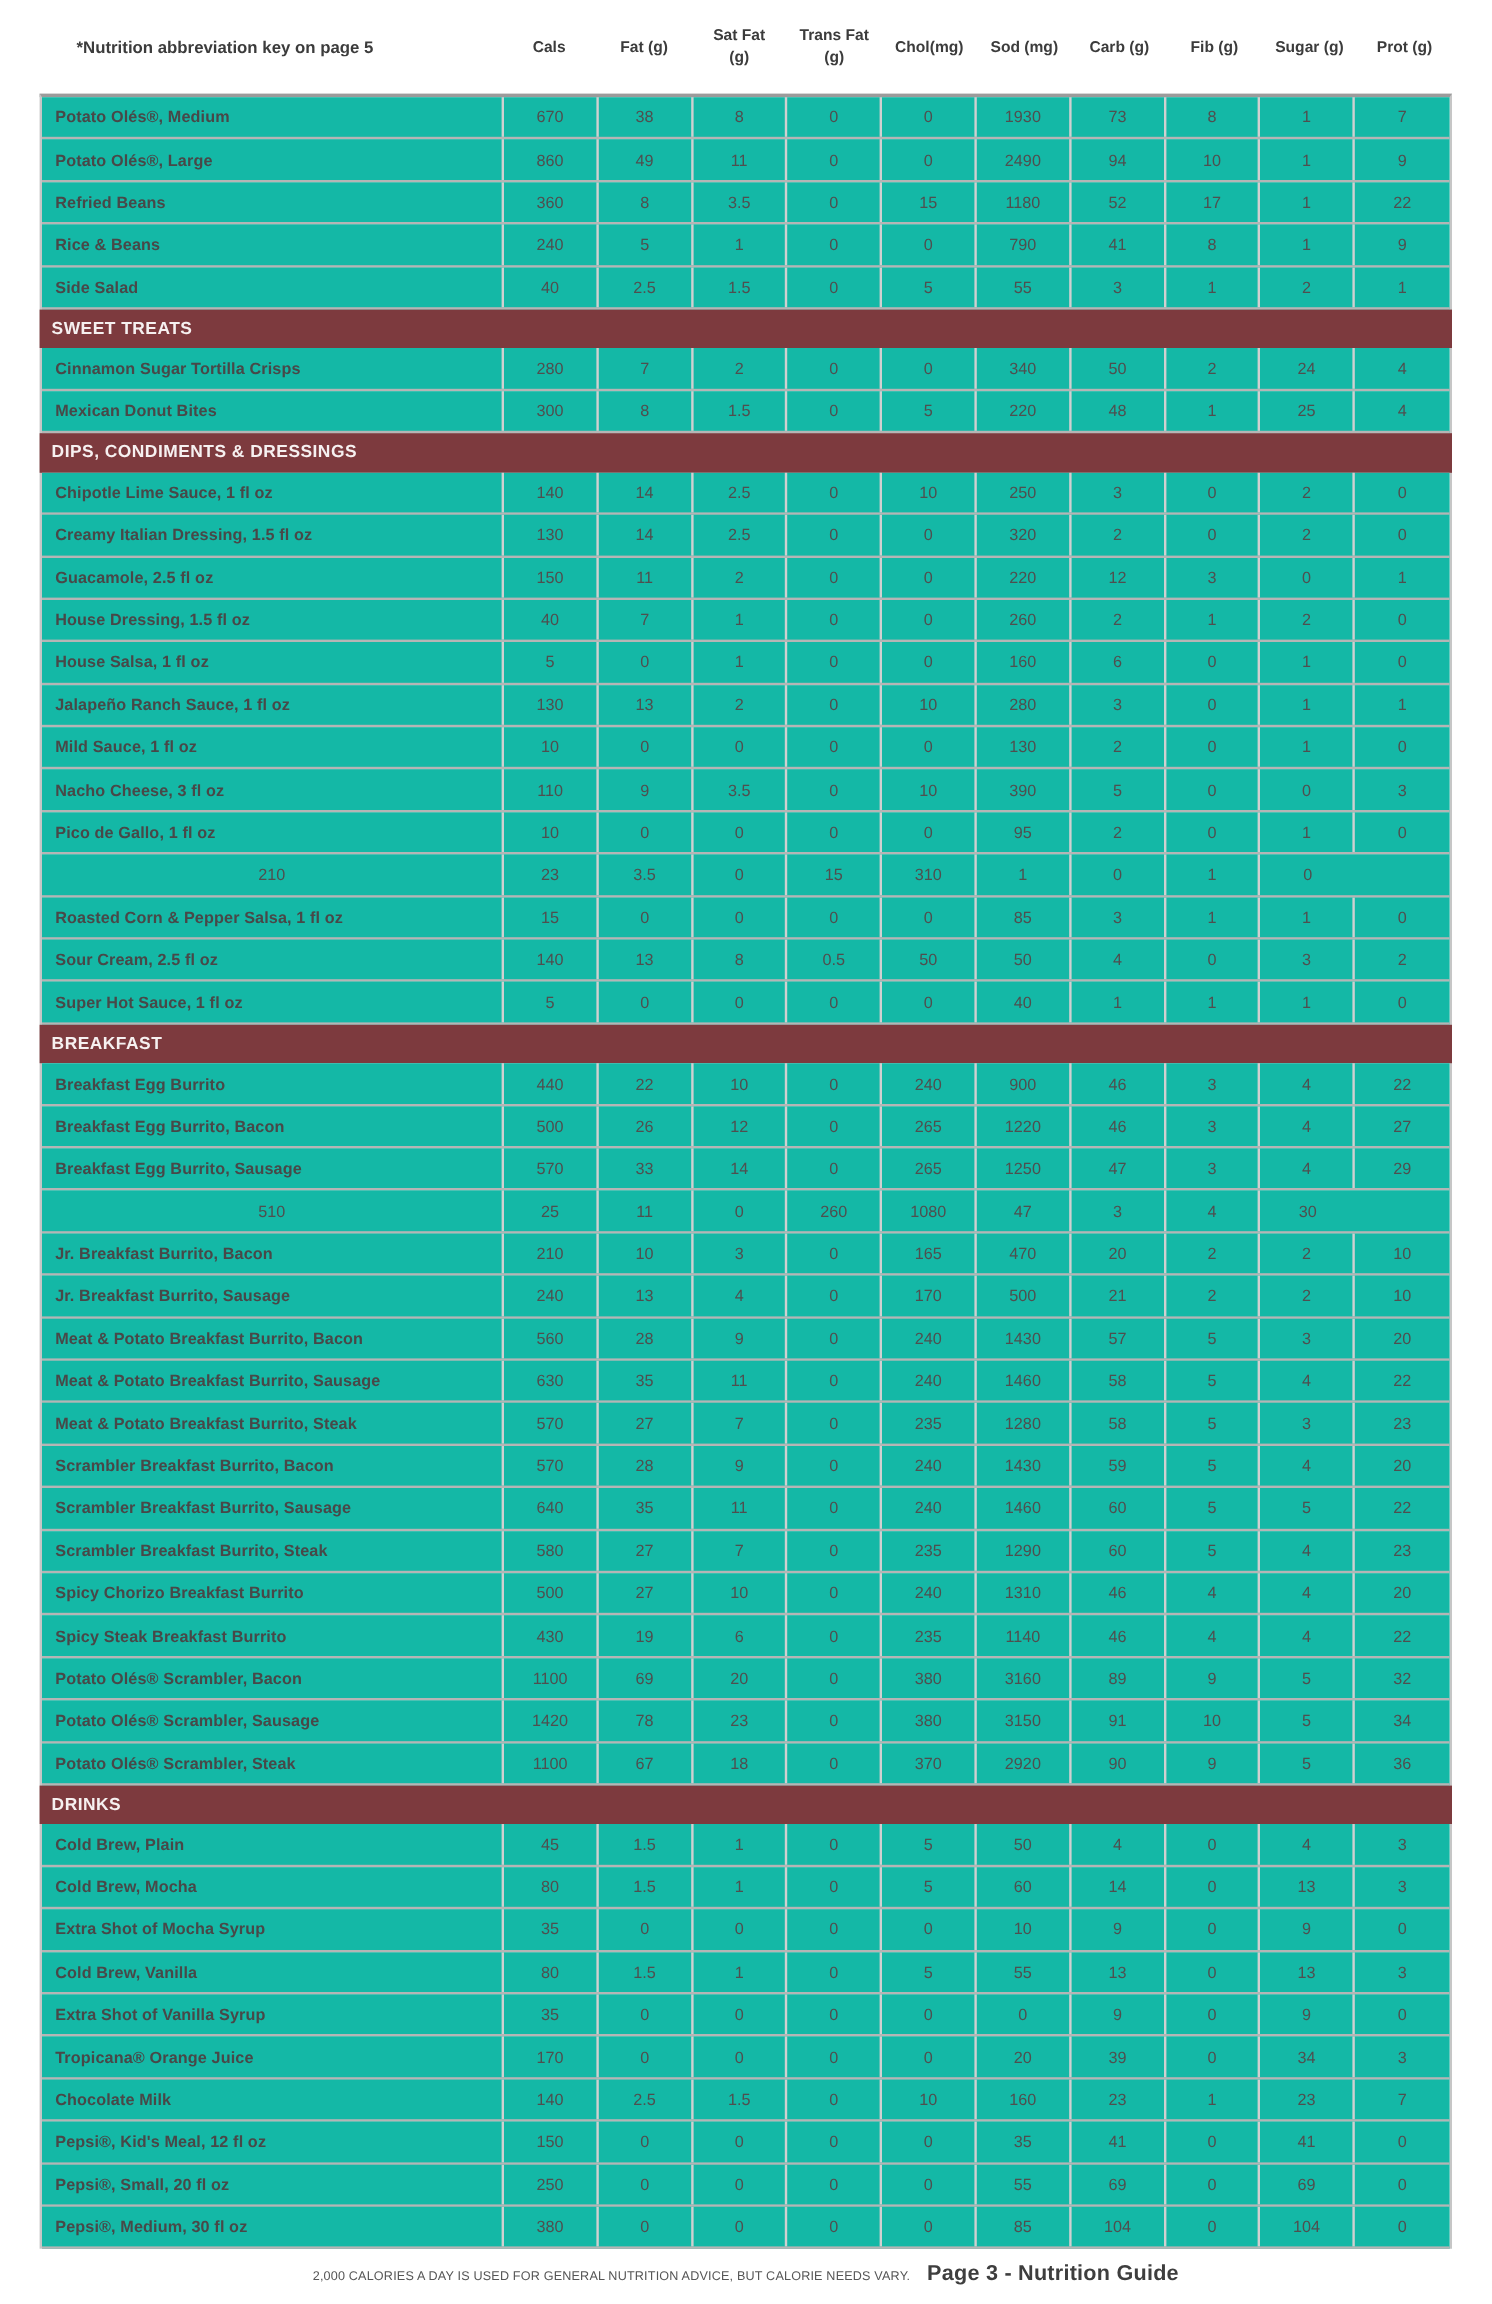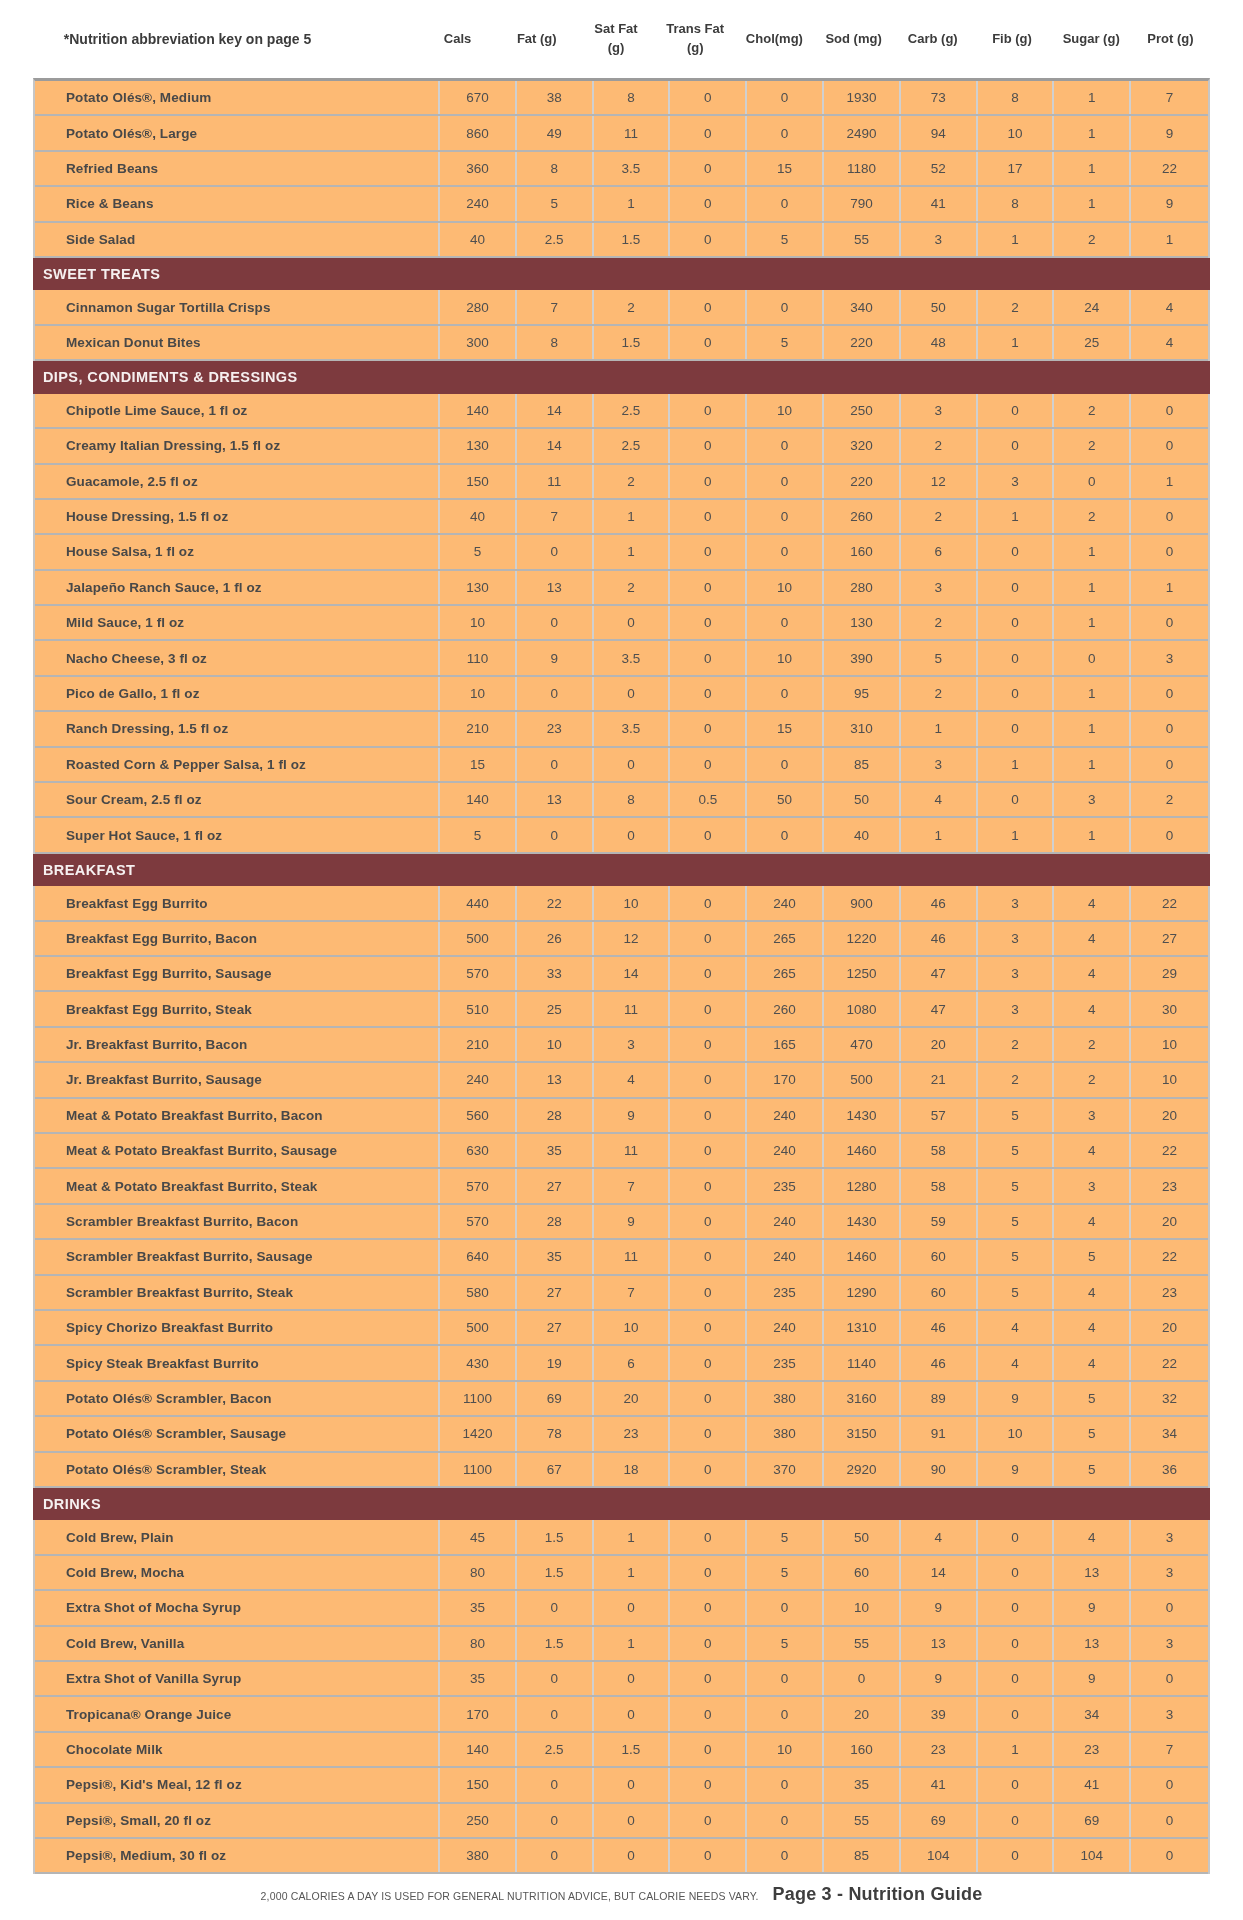--- a/index.html
+++ b/index.html
@@ -36,22 +36,21 @@
     border-top: 3px solid #9b9b9b;
     border-left: 2px solid #c6c6c6;
     border-right: 2px solid #c6c6c6;
   }
   .data-row {
     display: grid;
     grid-template-columns: 385px repeat(10, 1fr);
     align-items: stretch;
     height: 35.4px;
     border-bottom: 2px solid #b5b5b5;
-    background: #fdba74;
-    padding-left: 20px;
+    background: #14b8a6;
   }
   .cell {
     display: flex; align-items: center; justify-content: center;
     overflow: hidden;
   }
   .data-row .cell { border-right: 2px solid #d0d0d0; }
   .data-row .cell:last-child { border-right: none; }
   .item-name {
     justify-content: flex-start;
     padding-left: 11px;
@@ -320,21 +319,20 @@
         <div class="cell value-cell">0</div>
         <div class="cell value-cell">0</div>
         <div class="cell value-cell">0</div>
         <div class="cell value-cell">95</div>
         <div class="cell value-cell">2</div>
         <div class="cell value-cell">0</div>
         <div class="cell value-cell">1</div>
         <div class="cell value-cell">0</div>
       </div>
       <div class="data-row">
-        <div class="cell item-name">Ranch Dressing, 1.5 fl oz</div>
         <div class="cell value-cell">210</div>
         <div class="cell value-cell">23</div>
         <div class="cell value-cell">3.5</div>
         <div class="cell value-cell">0</div>
         <div class="cell value-cell">15</div>
         <div class="cell value-cell">310</div>
         <div class="cell value-cell">1</div>
         <div class="cell value-cell">0</div>
         <div class="cell value-cell">1</div>
         <div class="cell value-cell">0</div>
@@ -414,21 +412,20 @@
         <div class="cell value-cell">14</div>
         <div class="cell value-cell">0</div>
         <div class="cell value-cell">265</div>
         <div class="cell value-cell">1250</div>
         <div class="cell value-cell">47</div>
         <div class="cell value-cell">3</div>
         <div class="cell value-cell">4</div>
         <div class="cell value-cell">29</div>
       </div>
       <div class="data-row">
-        <div class="cell item-name">Breakfast Egg Burrito, Steak</div>
         <div class="cell value-cell">510</div>
         <div class="cell value-cell">25</div>
         <div class="cell value-cell">11</div>
         <div class="cell value-cell">0</div>
         <div class="cell value-cell">260</div>
         <div class="cell value-cell">1080</div>
         <div class="cell value-cell">47</div>
         <div class="cell value-cell">3</div>
         <div class="cell value-cell">4</div>
         <div class="cell value-cell">30</div>

